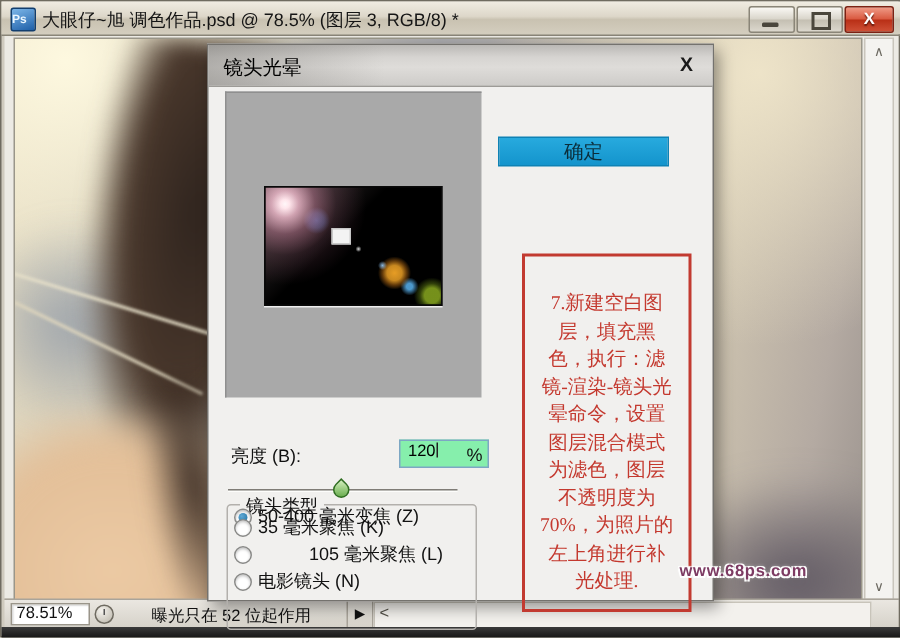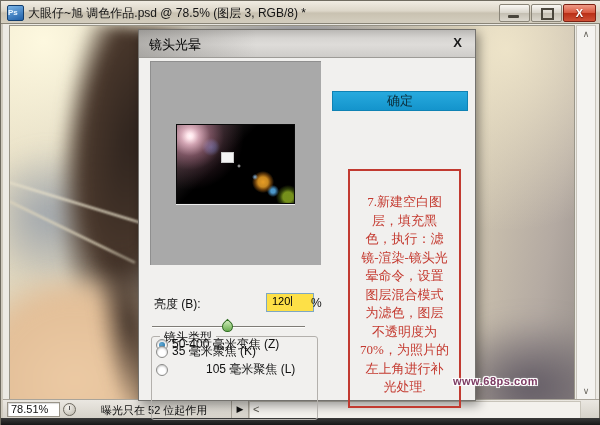--- a/index.html
+++ b/index.html
@@ -75,22 +75,22 @@
       radial-gradient(circle at 13px 11px, #ffffff 0px, #ffe9ee 3px, rgba(255,195,215,0.78) 9px, rgba(205,125,155,0.48) 20px, rgba(125,72,92,0.25) 34px, rgba(0,0,0,0) 54px),
       radial-gradient(circle at 34px 22px, rgba(75,130,230,0.55) 0px, rgba(75,130,230,0.35) 5px, rgba(75,130,230,0) 9px),
       radial-gradient(circle at 62px 41px, rgba(255,255,255,0.85) 0px, rgba(255,255,255,0) 2px),
       radial-gradient(circle at 78px 52px, rgba(150,205,255,0.85) 0px, rgba(150,205,255,0) 3px),
       radial-gradient(circle at 86px 57px, rgba(250,170,40,0.92) 0px, rgba(250,170,40,0.8) 5px, rgba(195,115,20,0.5) 8px, rgba(195,115,20,0) 11px),
       radial-gradient(circle at 96px 66px, rgba(95,190,255,0.8) 0px 2px, rgba(95,190,255,0) 6px),
       radial-gradient(circle at 111px 72px, rgba(130,160,30,0.9) 0px 5px, rgba(95,125,20,0.5) 8px, rgba(95,125,20,0) 12px),
       #000; }
   .flare-handle { position:absolute; left:44px; top:27px; width:11px; height:9px; background:#f3f3f3; border:1px solid #c8c8c8; }
   .b-label { position:absolute; left:15px; top:239px; font-size:12px; color:#111; white-space:nowrap; }
-  .b-input { position:absolute; left:127px; top:236px; width:37px; height:16px; background:#fde047;
-    border:1px solid #7da7c4; font-size:11px; color:#000; padding:1px 4px 0 5px; cursor:text; }
+  .b-input { position:absolute; left:127px; top:236px; width:37px; height:16px; background:#86efac;
+    border:1px solid #7da7c4; font-size:11px; color:#000; padding:1px 16px 0 5px; cursor:text; }
   .b-caret { display:inline-block; width:1px; height:10px; background:#222; margin-left:1px; vertical-align:-1px; }
   .b-unit { position:absolute; left:172px; top:239px; font-size:12px; color:#111; }
 
   .slider { position:absolute; left:13px; top:262px; width:153px; height:14px; cursor:pointer; }
   .slider-track { position:absolute; left:0; top:7px; width:100%; height:1px; background:#7f7c76; box-shadow:0 1px 0 #fdfdfb; }
   .slider-thumb { position:absolute; left:70px; top:2px; width:9px; height:9px;
     background:linear-gradient(135deg,#d4efbe,#58a33c); border:1px solid #2f6e20;
     border-radius:0 50% 50% 50%; transform:rotate(45deg); cursor:grab; }
 
   .groupbox { position:absolute; left:12px; top:279px; width:165px; height:82px; border:1px solid #b3b0ac; border-radius:3px; }
@@ -98,21 +98,21 @@
   .radio-row { position:absolute; left:4px; height:15px; display:flex; align-items:center; cursor:pointer; }
   .radio-row:nth-of-type(2) { top:7px; } .radio-row:nth-of-type(3) { top:25px;gap:34px; }
   .radio-row:nth-of-type(4) { top:43px; } .radio-row:nth-of-type(5) { top:61px; }
   .radio { width:10px; height:10px; border-radius:50%; background:#fff; border:1px solid #8a8a88;
     box-shadow:inset 0 1px 2px rgba(0,0,0,0.25); margin-right:4px; flex:0 0 auto; }
   .radio.on { position:relative; }
   .radio.on::after { content:""; position:absolute; left:2px; top:2px; width:6px; height:6px; border-radius:50%;
     background:radial-gradient(circle at 35% 35%, #5fa9d6, #1f6e9e); }
   .r-label { font-size:12px; color:#111; white-space:nowrap; }
 
-  .btn { position:absolute; left:193px; width:136px; height:20px; font-size:13px; text-align:center;
+  .btn { position:absolute; left:193px; width:114px; height:20px; font-size:13px; text-align:center;
     font-family:"Liberation Sans",sans-serif; cursor:pointer; padding:0; }
   .btn.ok { top:34px; background:linear-gradient(180deg,#27aade,#1494cc); border:1px solid #0f82b4; color:#0b2d3a; }
   .btn.cancel { top:67px; background:linear-gradient(180deg,#ffffff,#f2f1ef); border:1px solid #bdbbb8; color:#111; }
 
   .note { position:absolute; left:209px; top:112px; width:113px; height:239px; border:2px solid #c23a30;
     box-sizing:border-box; padding:22px 10px 0 10px; font-size:13px; line-height:18.5px; text-align:center;
     color:#c4392f; font-family:"Liberation Serif", serif; }
 
   
   .statusbar { position:absolute; left:2px; top:398px; width:596px; height:19px;
@@ -198,20 +198,24 @@
           <span class="r-label">50-400 毫米变焦 (Z)</span>
         </div>
         <div class="radio-row">
           <span class="radio"></span>
           <span class="r-label">35 毫米聚焦 (K)</span>
         </div>
         <div class="radio-row">
           <span class="radio"></span>
           <span class="r-label">105 毫米聚焦 (L)</span>
         </div>
+        <div class="radio-row">
+          <span class="radio"></span>
+          <span class="r-label">电影镜头 (N)</span>
+        </div>
       </div>
 
       <button class="btn ok">确定</button>
 
       <div class="note">7.新建空白图层，填充黑色，执行：滤镜-渲染-镜头光晕命令，设置图层混合模式为滤色，图层不透明度为70%，为照片的左上角进行补光处理.</div>
     </div>
   </div>
 
   <div class="watermark">www.68ps.com</div>
 

